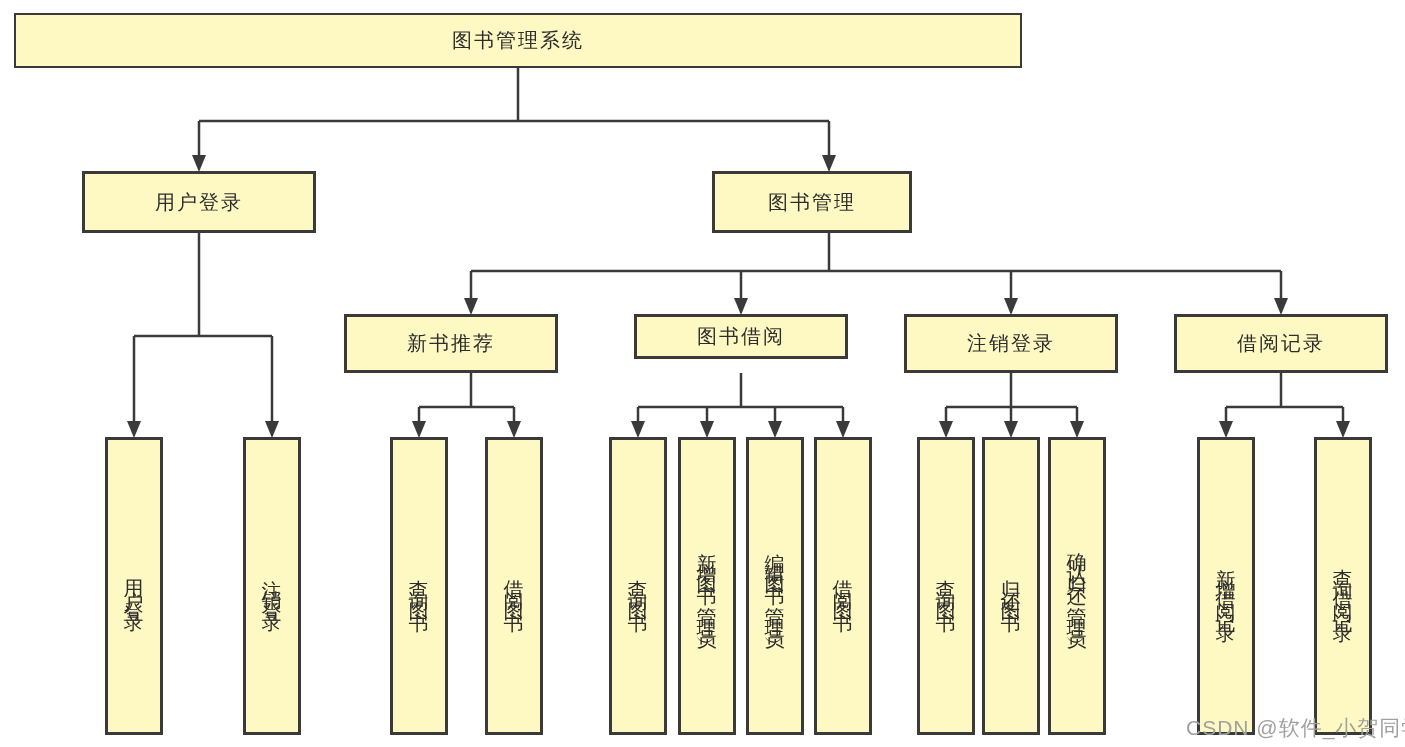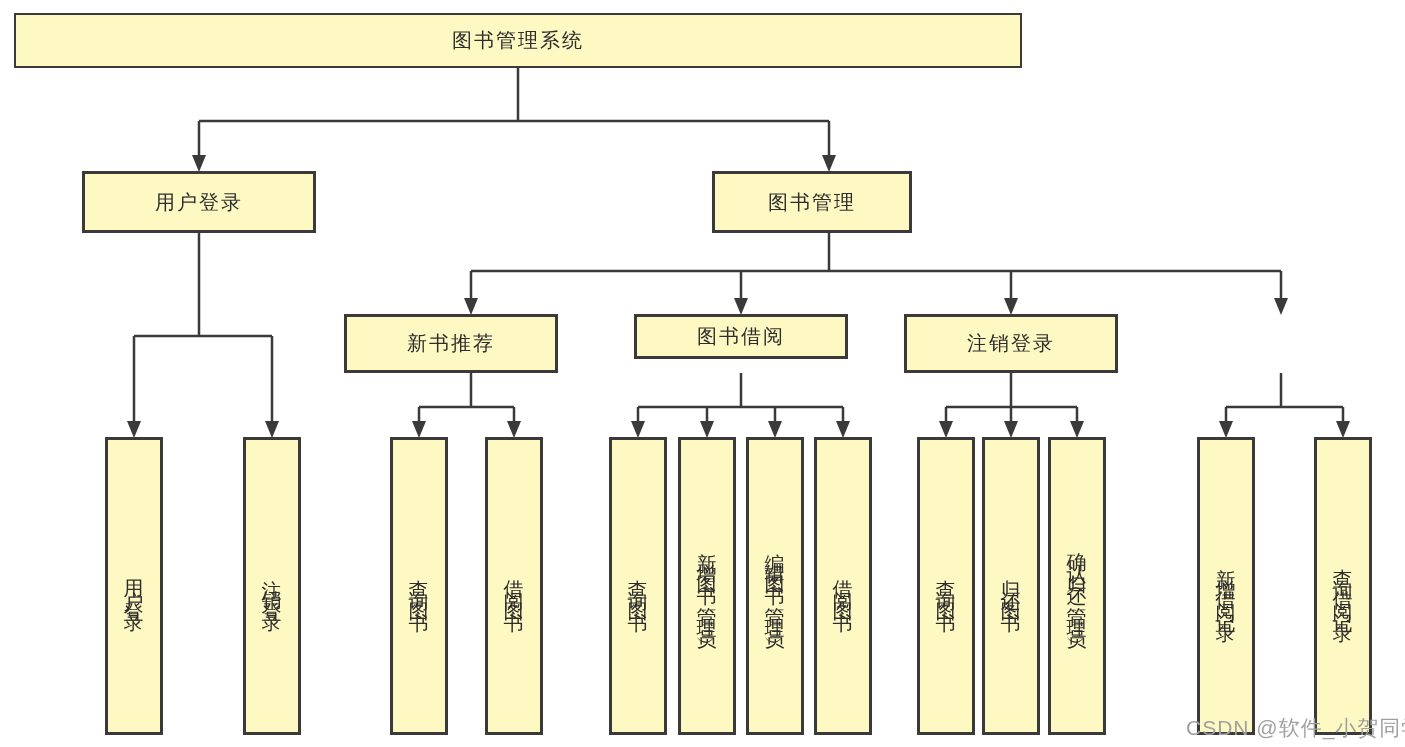--- a/index.html
+++ b/index.html
@@ -83,20 +83,21 @@
   </svg>
 
   <div class="node h-node root-node" style="left:14px;top:13px;width:1008px;height:55px;">图书管理系统</div>
 
   <div class="node h-node" style="left:82px;top:171px;width:234px;height:62px;">用户登录</div>
   <div class="node h-node" style="left:712px;top:171px;width:200px;height:62px;">图书管理</div>
 
   <div class="node h-node" style="left:344px;top:314px;width:214px;height:59px;">新书推荐</div>
   <div class="node h-node" style="left:634px;top:314px;width:214px;height:45px;">图书借阅</div>
   <div class="node h-node" style="left:904px;top:314px;width:214px;height:59px;">注销登录</div>
+  <div class="node h-node" style="left:1174px;top:314px;width:214px;height:59px;">借阅记录</div>
 
   <div class="node v-node" style="left:105px;">用户登录</div>
   <div class="node v-node" style="left:243px;">注销登录</div>
 
   <div class="node v-node" style="left:390px;">查询图书</div>
   <div class="node v-node" style="left:485px;">借阅图书</div>
 
   <div class="node v-node" style="left:609px;">查询图书</div>
   <div class="node v-node" style="left:678px;">新增图书（管理员）</div>
   <div class="node v-node" style="left:746px;">编辑图书（管理员）</div>

